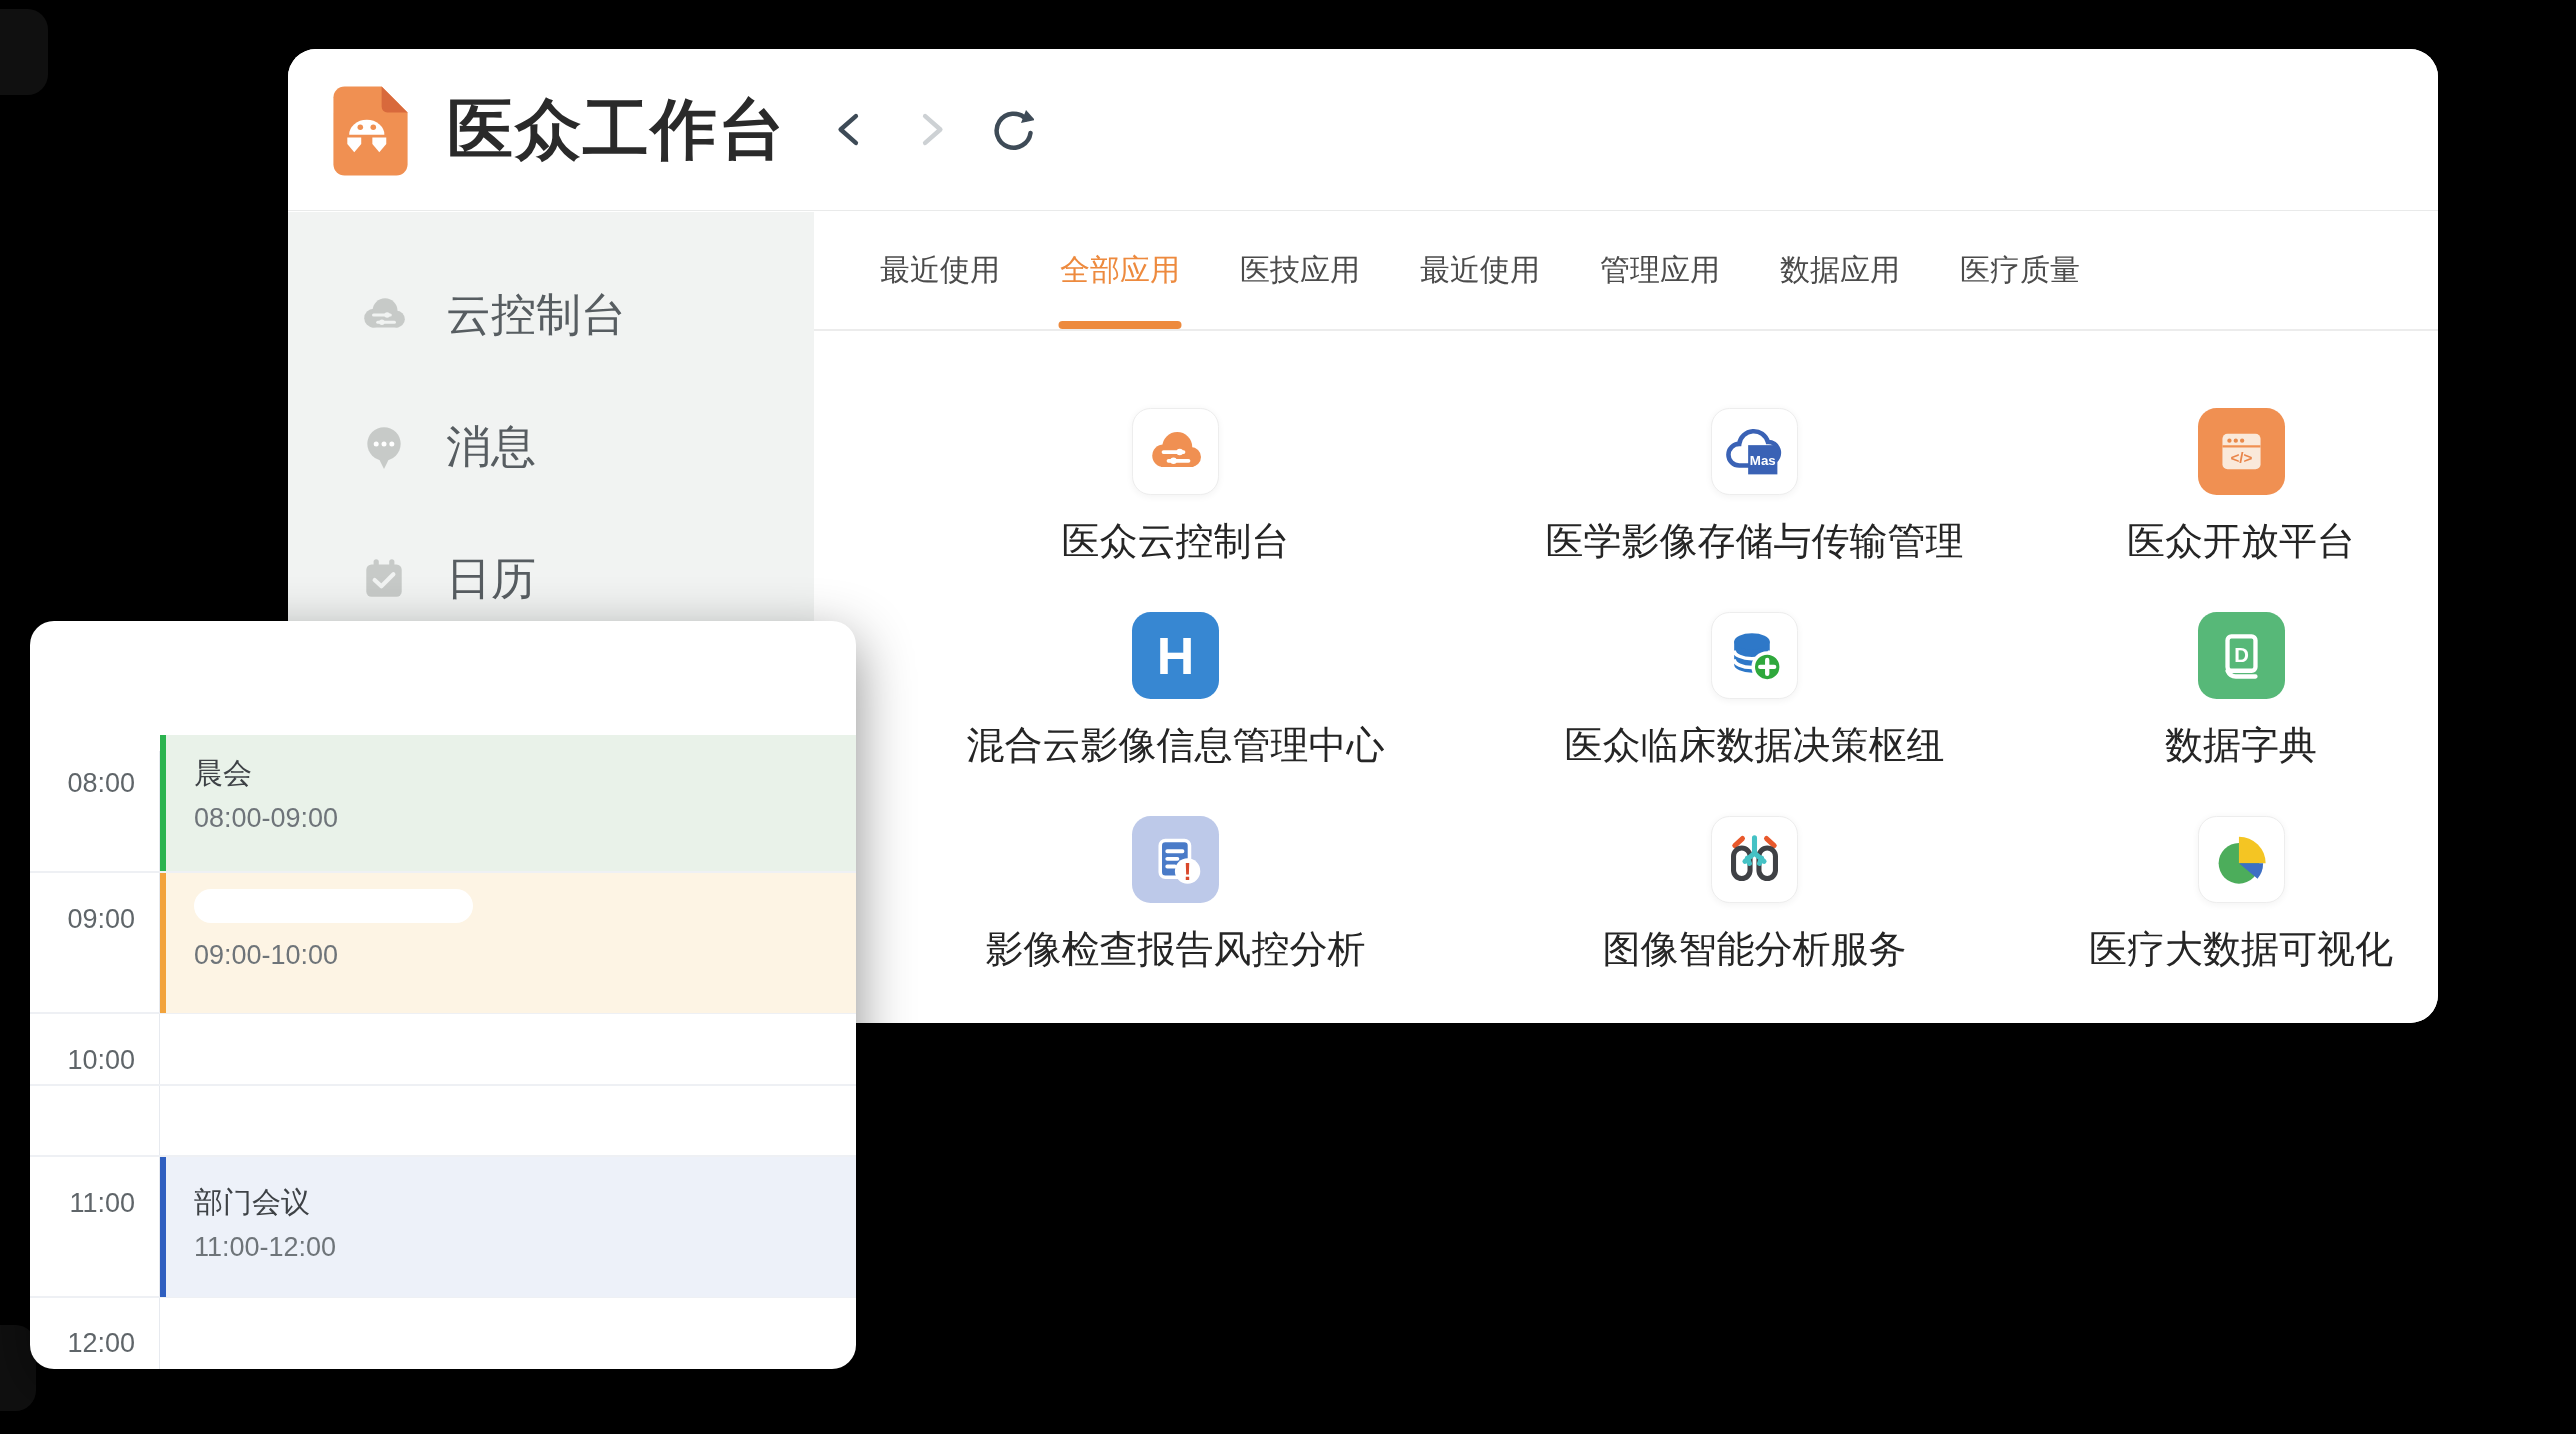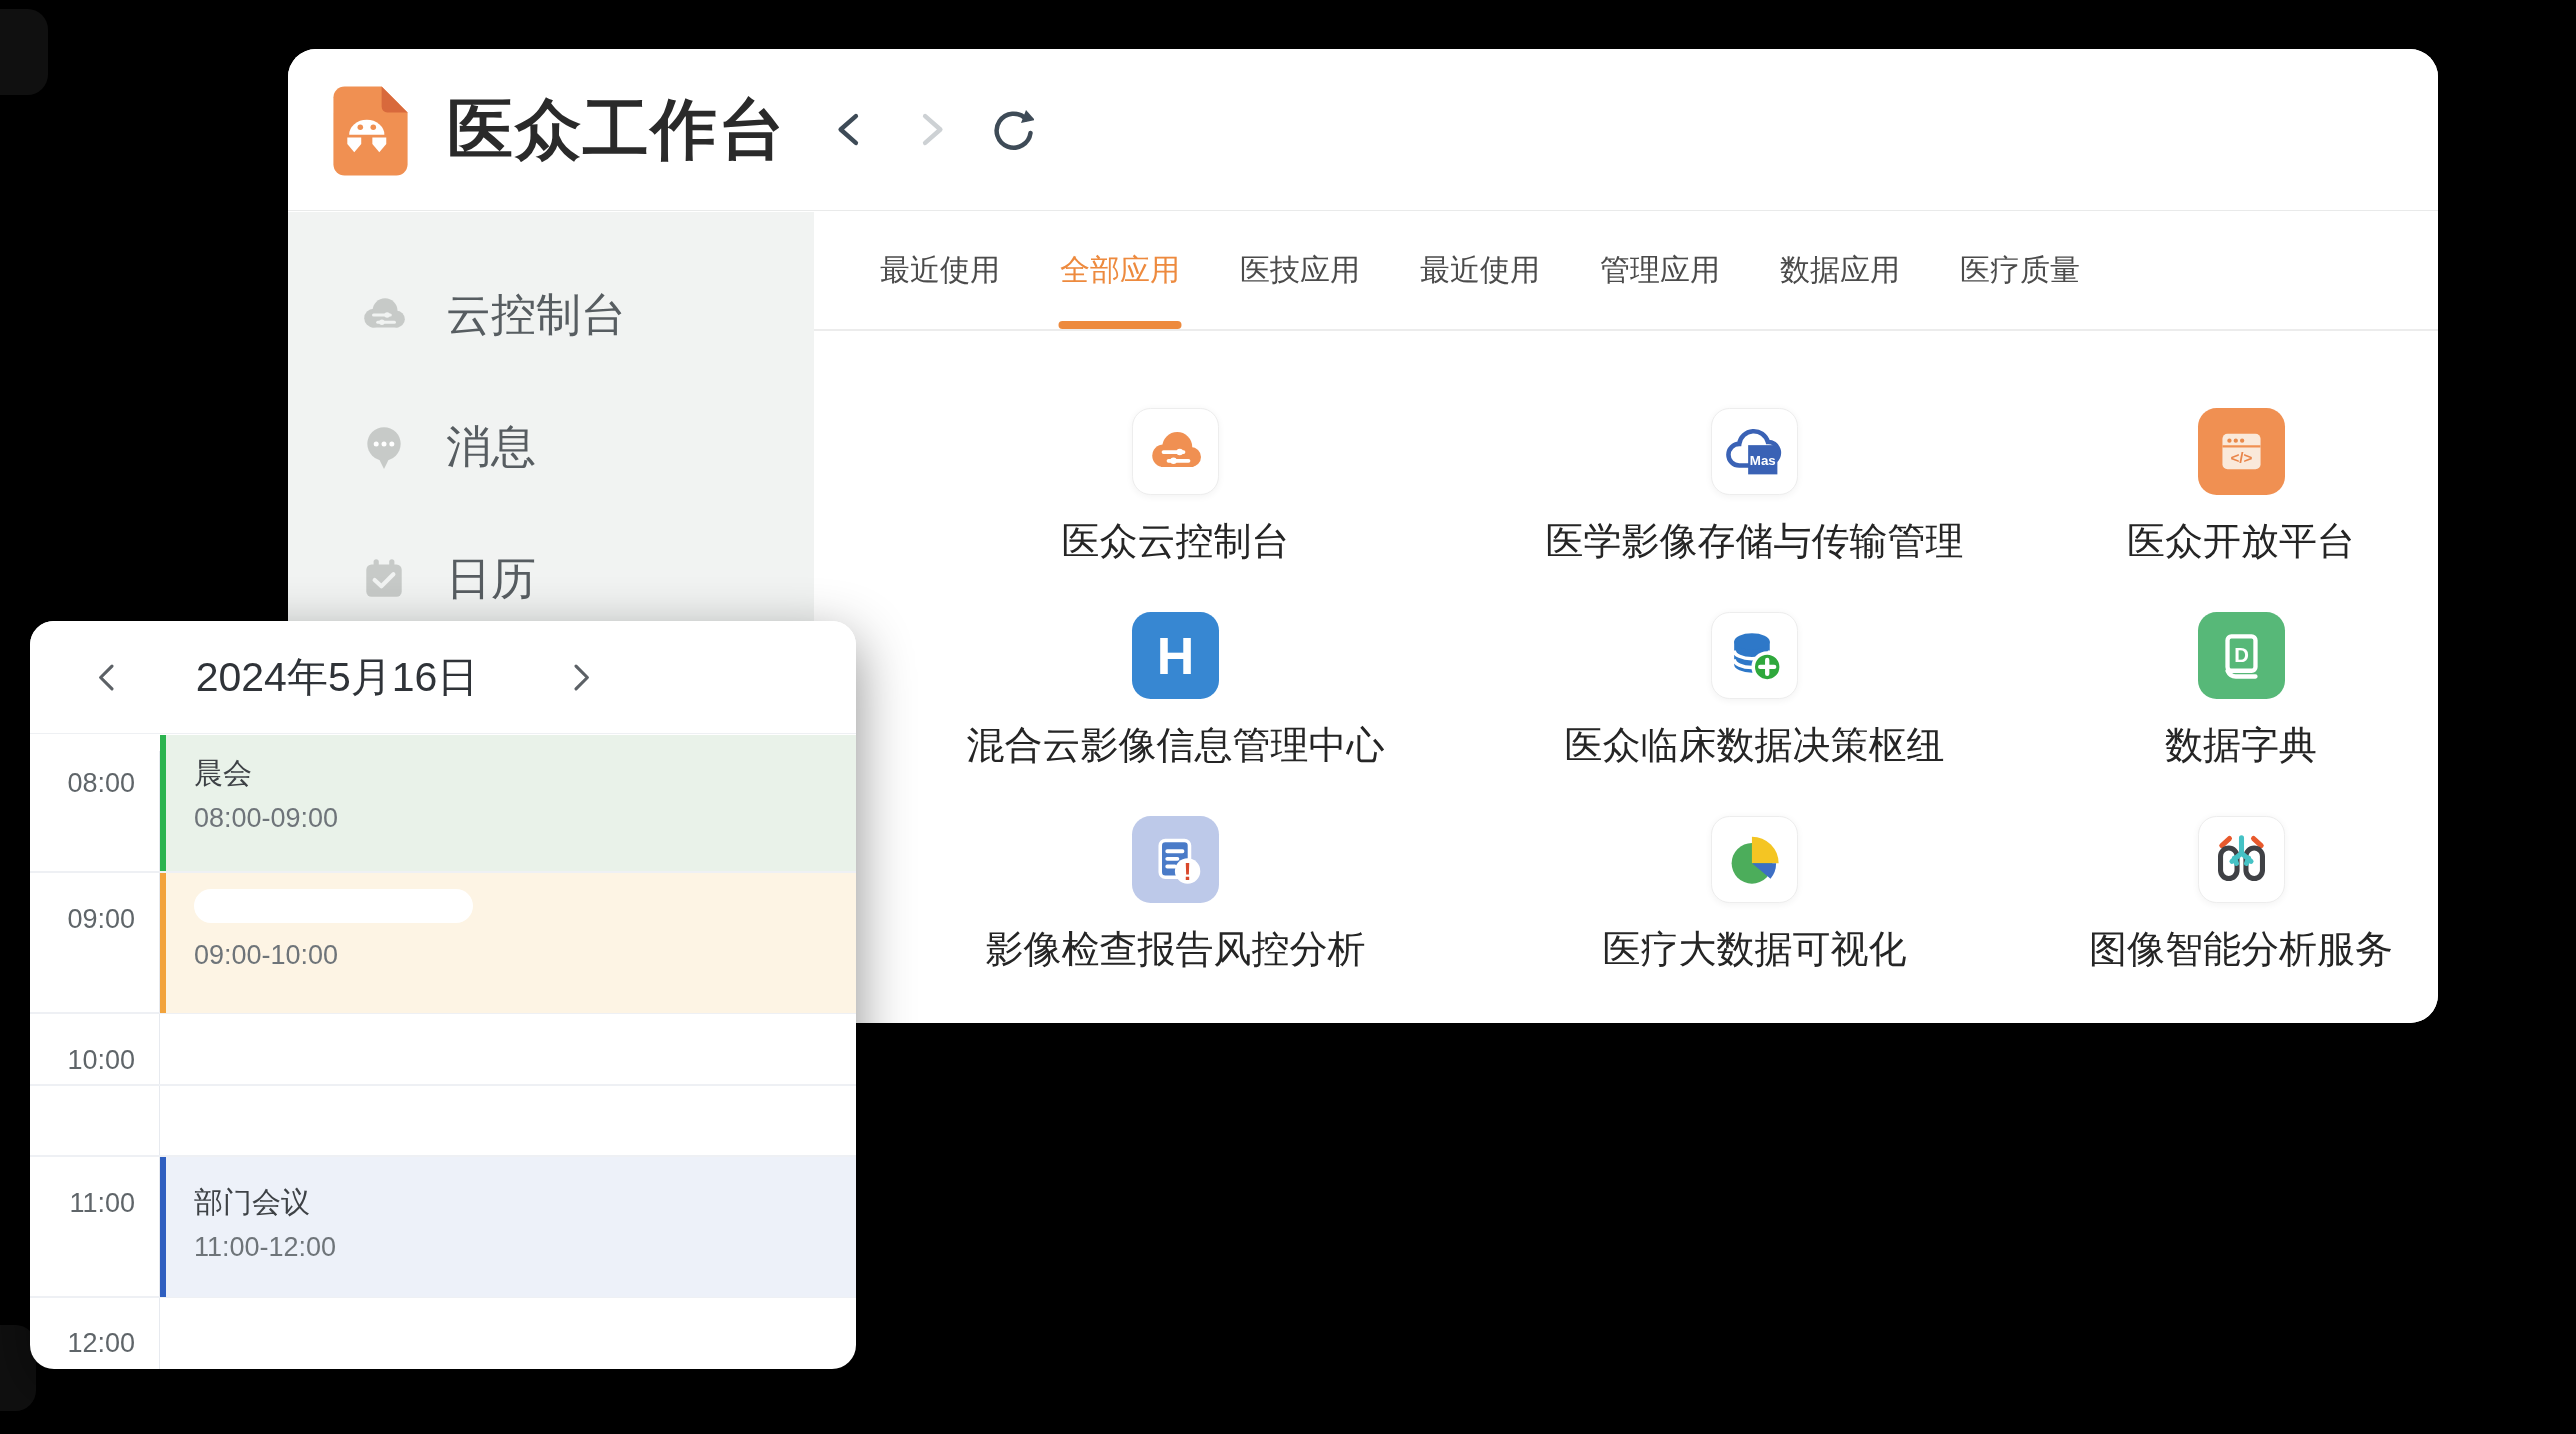--- a/index.html
+++ b/index.html
@@ -259,58 +259,45 @@
             <circle cx="33.5" cy="33" r="10" fill="#fff"></circle>
             <text x="33.5" y="40" font-size="19" font-weight="bold" fill="#D9472B" text-anchor="middle">!</text>
           </svg>
         </div>
         <span class="app-name">影像检查报告风控分析</span>
       </div>
 
       <div class="app">
         <div class="app-icon card-white">
           <svg width="61" height="61" viewBox="0 0 48 48">
-            <circle cx="22" cy="27" r="16" fill="#4CAD5B"></circle>
-            <path d="M22 27 L22 6 A21 21 0 0 1 43 27 Z" fill="#F4C523"></path>
-            <path d="M22 27 L41 27 A19 19 0 0 1 36.6 39.2 Z" fill="#3D6FC4"></path>
-          </svg>
-        </div>
-        <span class="app-name">医疗大数据可视化</span>
-      </div>
-
-      <div class="app">
-        <div class="app-icon card-white">
-          <svg width="61" height="61" viewBox="0 0 48 48">
             <path d="M8.5 13 L14.5 7.5 M33.5 7.5 L39.5 13" stroke="#E8592C" stroke-width="4" stroke-linecap="round"></path>
             <rect x="7.5" y="15" width="13" height="24" rx="6.5" fill="#fff" stroke="#3F4145" stroke-width="4"></rect>
             <rect x="27.5" y="15" width="13" height="24" rx="6.5" fill="#fff" stroke="#3F4145" stroke-width="4"></rect>
             <path d="M24 7 v12 M24 19 l-7.5 6.5 M24 19 l7.5 6.5 M18.5 23 l1.5 4 M29.5 23 l-1.5 4" fill="none" stroke="#45C2C5" stroke-width="4" stroke-linecap="round" stroke-linejoin="round"></path>
           </svg>
         </div>
         <span class="app-name">图像智能分析服务</span>
       </div>
 
+      <div class="app">
+        <div class="app-icon card-white">
+          <svg width="61" height="61" viewBox="0 0 48 48">
+            <circle cx="22" cy="27" r="16" fill="#4CAD5B"></circle>
+            <path d="M22 27 L22 6 A21 21 0 0 1 43 27 Z" fill="#F4C523"></path>
+            <path d="M22 27 L41 27 A19 19 0 0 1 36.6 39.2 Z" fill="#3D6FC4"></path>
+          </svg>
+        </div>
+        <span class="app-name">医疗大数据可视化</span>
+      </div>
+
     </div>
   </div>
 </div>
 
 <div class="cal">
-  <div class="cal-header">
-    <div class="cal-nav cal-prev">
-      <svg width="35" height="35" viewBox="0 0 40 40">
-          <polyline points="24,7 11,20 24,33" fill="none" stroke="#5C6166" stroke-width="3.6" stroke-linecap="round" stroke-linejoin="round"></polyline>
-        </svg>
-    </div>
-    <div class="cal-date">2024年5月16日</div>
-    <div class="cal-nav cal-next">
-      <svg width="35" height="35" viewBox="0 0 40 40">
-          <polyline points="16,7 29,20 16,33" fill="none" stroke="#5C6166" stroke-width="3.6" stroke-linecap="round" stroke-linejoin="round"></polyline>
-        </svg>
-    </div>
-  </div>
 
   <div class="cal-body">
     <div class="gutter">
       <div class="tlabel" style="top:17px">08:00</div>
       <div class="tlabel" style="top:153px">09:00</div>
       <div class="tlabel" style="top:294px">10:00</div>
       <div class="tlabel" style="top:437px">11:00</div>
       <div class="tlabel" style="top:577px">12:00</div>
     </div>
 

